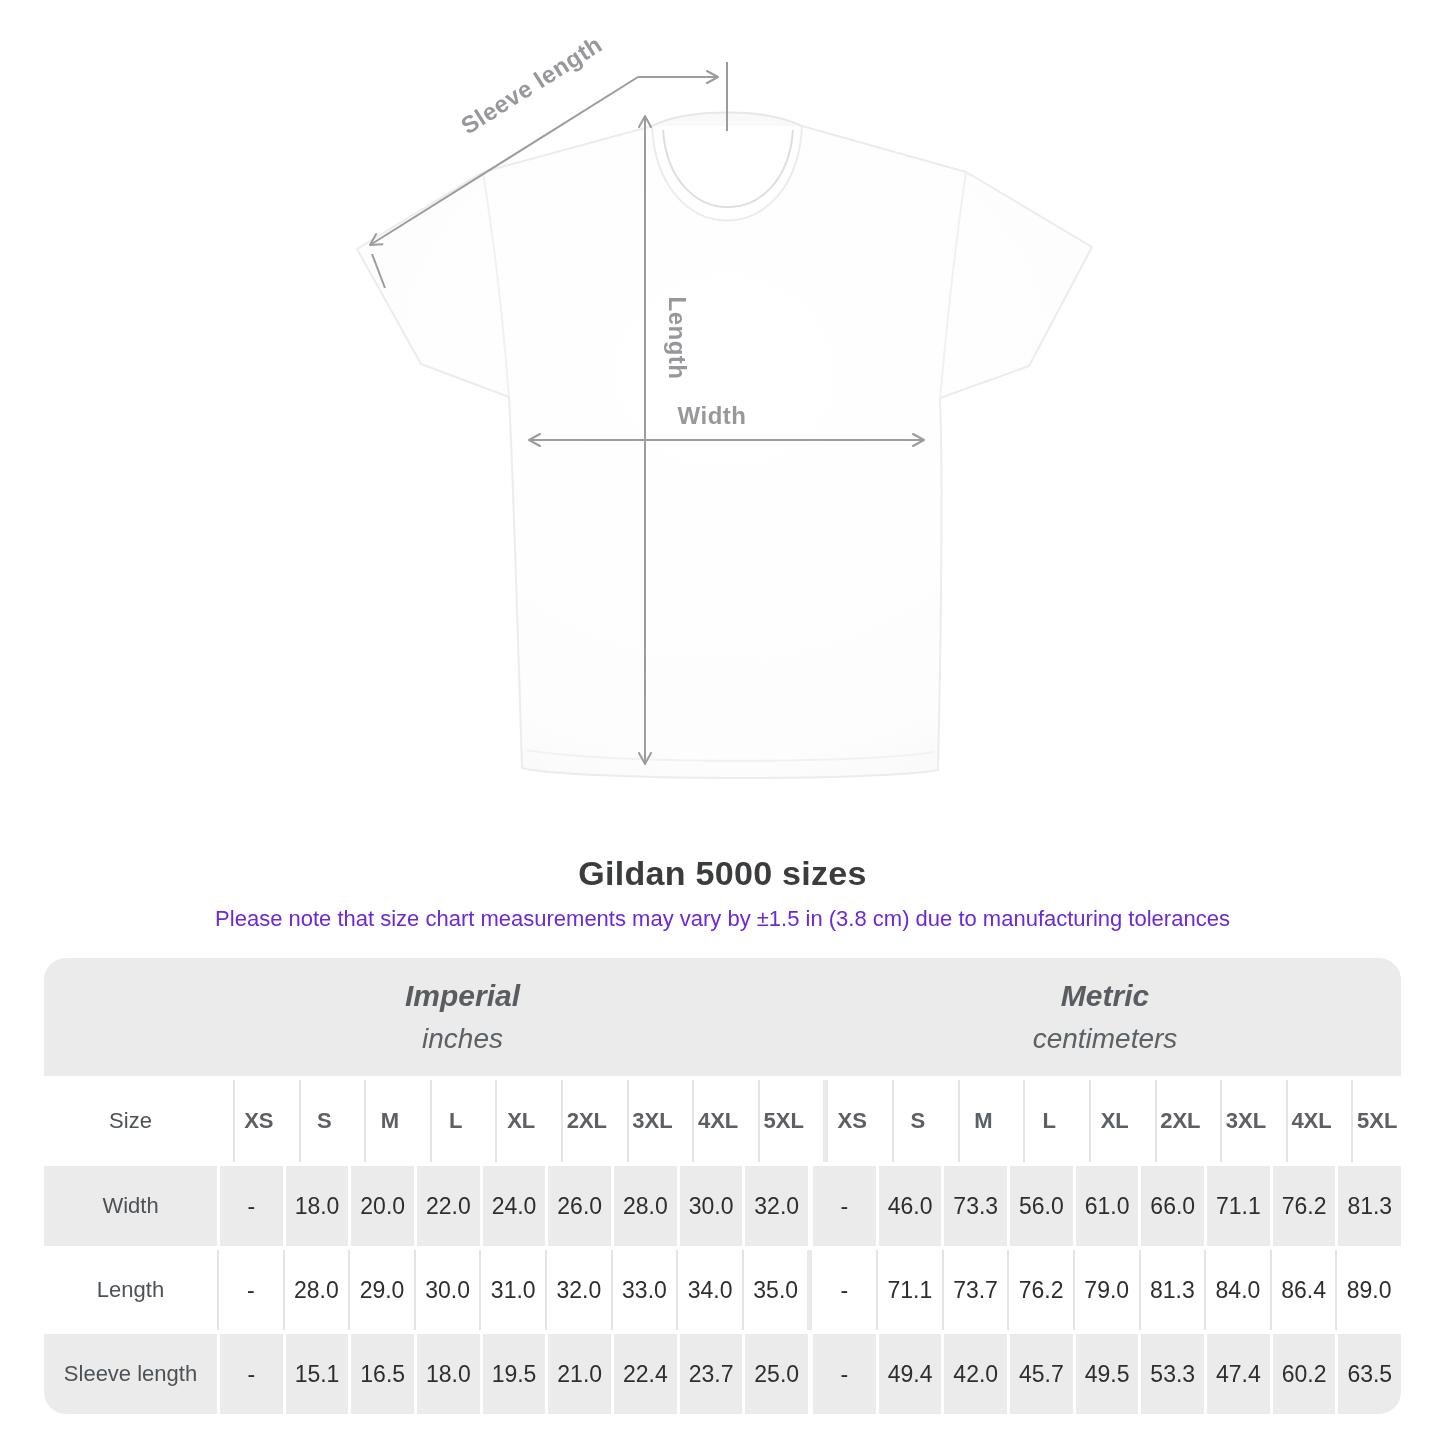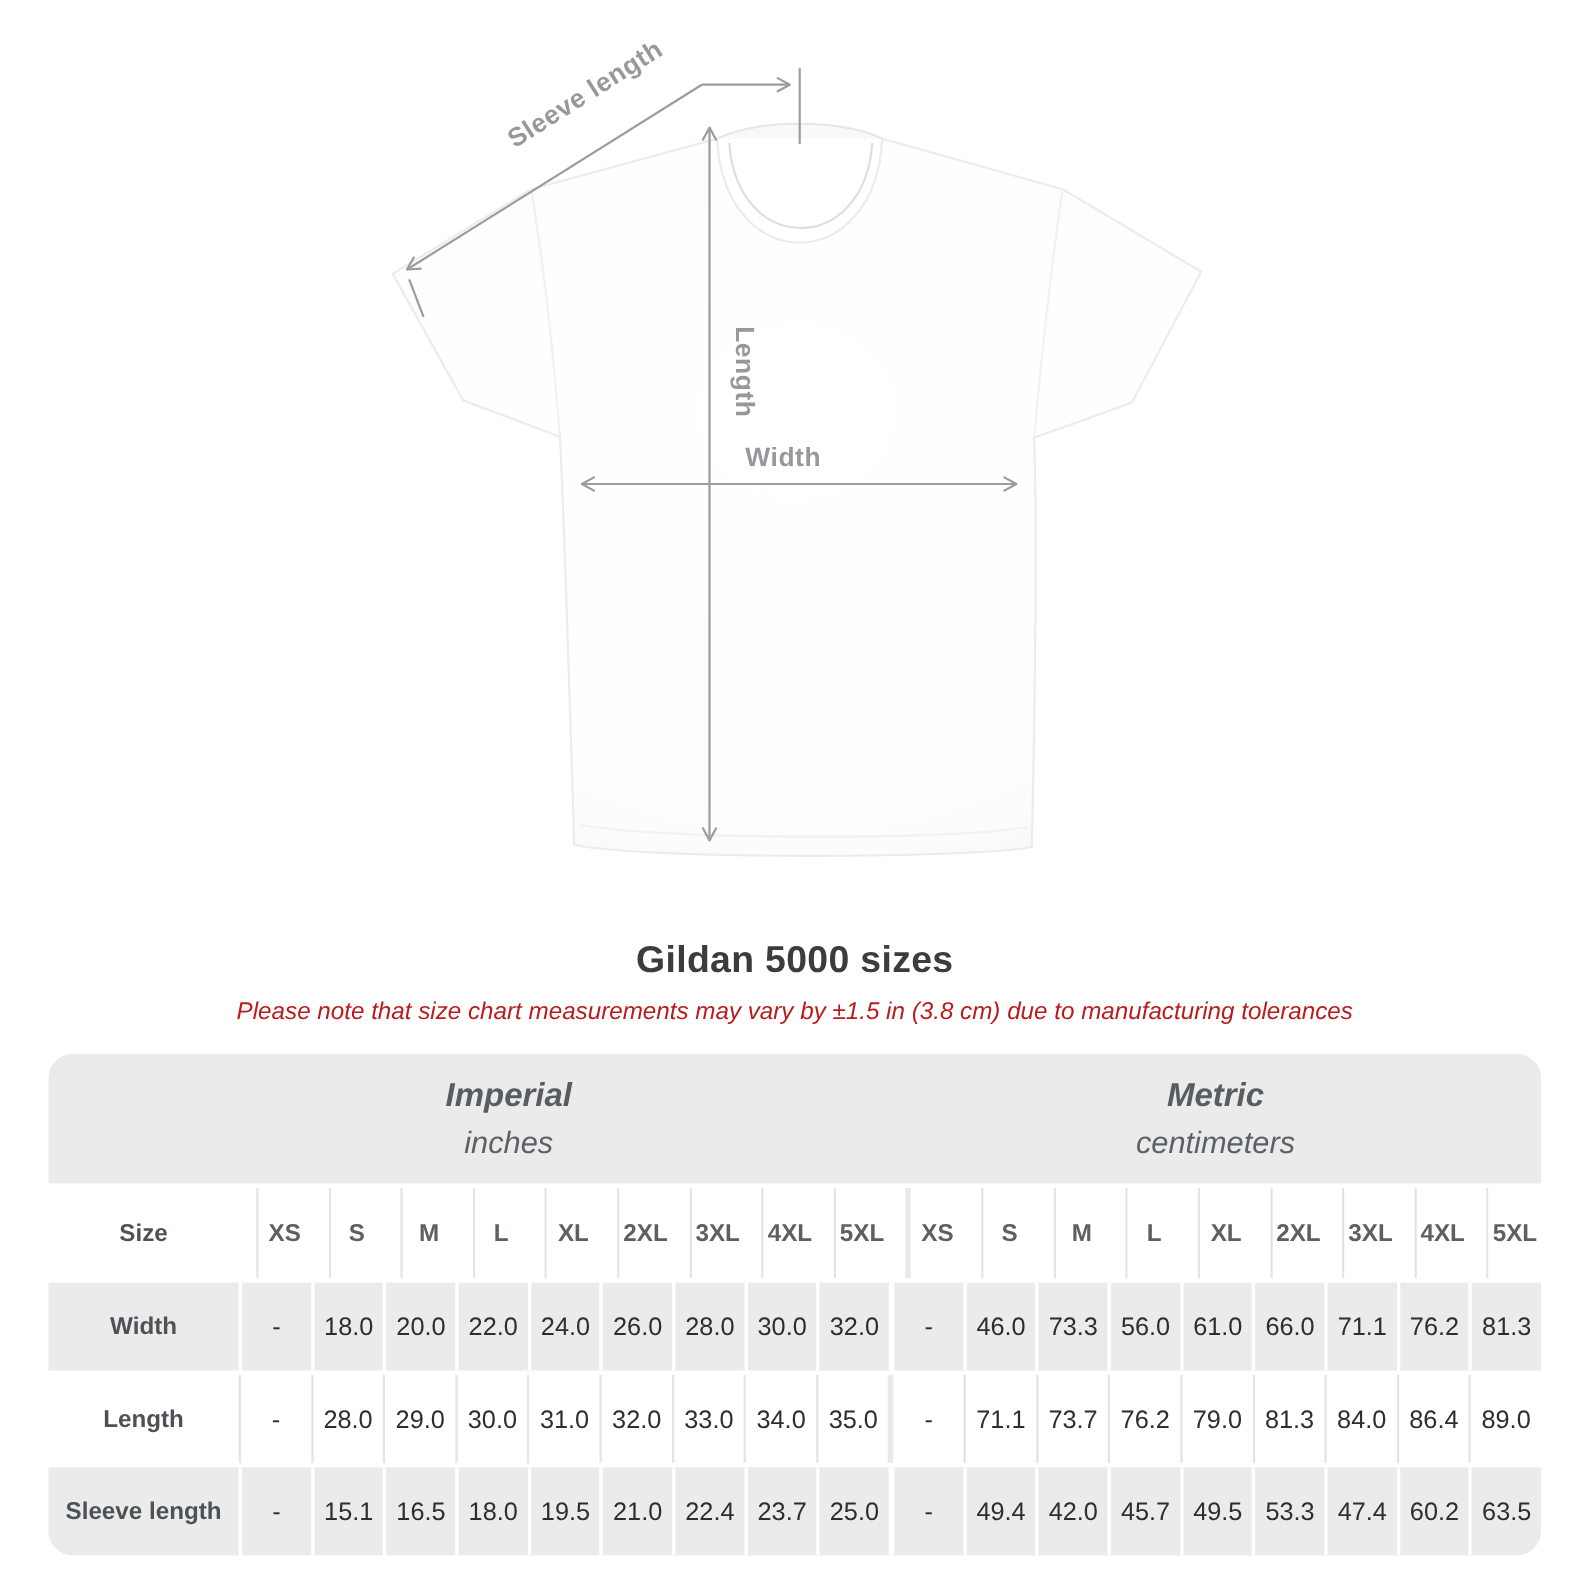--- a/index.html
+++ b/index.html
@@ -9,22 +9,22 @@
     -webkit-font-smoothing:antialiased;
   }
   .diagram-wrap { position:relative; width:1445px; height:838px; }
   .diagram-wrap svg { position:absolute; left:0; top:0; }
 
   .page-title {
     margin:16px 0 12px; text-align:center;
     font-size:34px; font-weight:bold; color:#3a3c3d; letter-spacing:.3px;
   }
   .page-subtitle {
-    margin:13px 0 0; text-align:center; font-style:italic;
-    font-size:22px; color:#b91c1c;
+    margin:13px 0 0; text-align:center; 
+    font-size:22px; color:#6d28d9;
   }
 
   .size-table { width:1357px; margin:26px auto 0; }
 
   .banner {
     display:flex; background:#ebebeb; border-radius:22px 22px 0 0;
     height:118px; align-items:stretch;
   }
   .banner-half {
     display:flex; flex-direction:column; align-items:center; justify-content:center;
@@ -33,21 +33,21 @@
   .banner-half.right { width:592px; }
   .banner-name { font-size:30px; font-weight:bold; font-style:italic; color:#585d61; }
   .banner-unit { font-size:28px; font-style:italic; color:#5c6165; margin-top:10px; }
 
   .grid-row { display:flex; height:80px; margin-top:4px; }
   .grid-row.row-header { height:82px; }
   .cell {
     display:flex; align-items:center; justify-content:center;
     box-sizing:border-box; font-size:23px; color:#2d2e2f;
   }
-  .label-cell { width:173px; flex:none; font-size:22px; font-weight:bold; color:#4d5256; }
+  .label-cell { width:173px; flex:none; font-size:22px; font-weight:normal; color:#4d5256; }
   .vcell, .hcell { flex:1 1 0; }
   .hcell { font-size:22px; font-weight:bold; color:#5c6064; }
 
   
   .row-header .cell + .cell { border-left:2px solid #e4e4e4;margin-left:16px; }
   .row-header .cell.sec-start { border-left:5px solid #e9e9e9; }
 
   
   .row-gray .cell { background:#ebebeb; }
   .row-gray .cell + .cell { border-left:3px solid #ffffff; }

